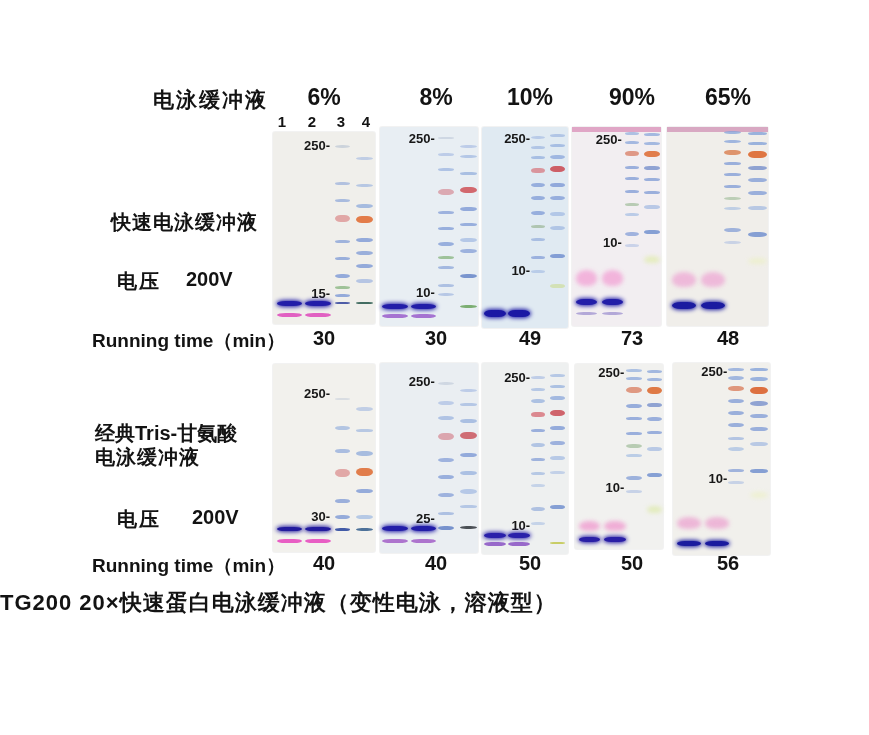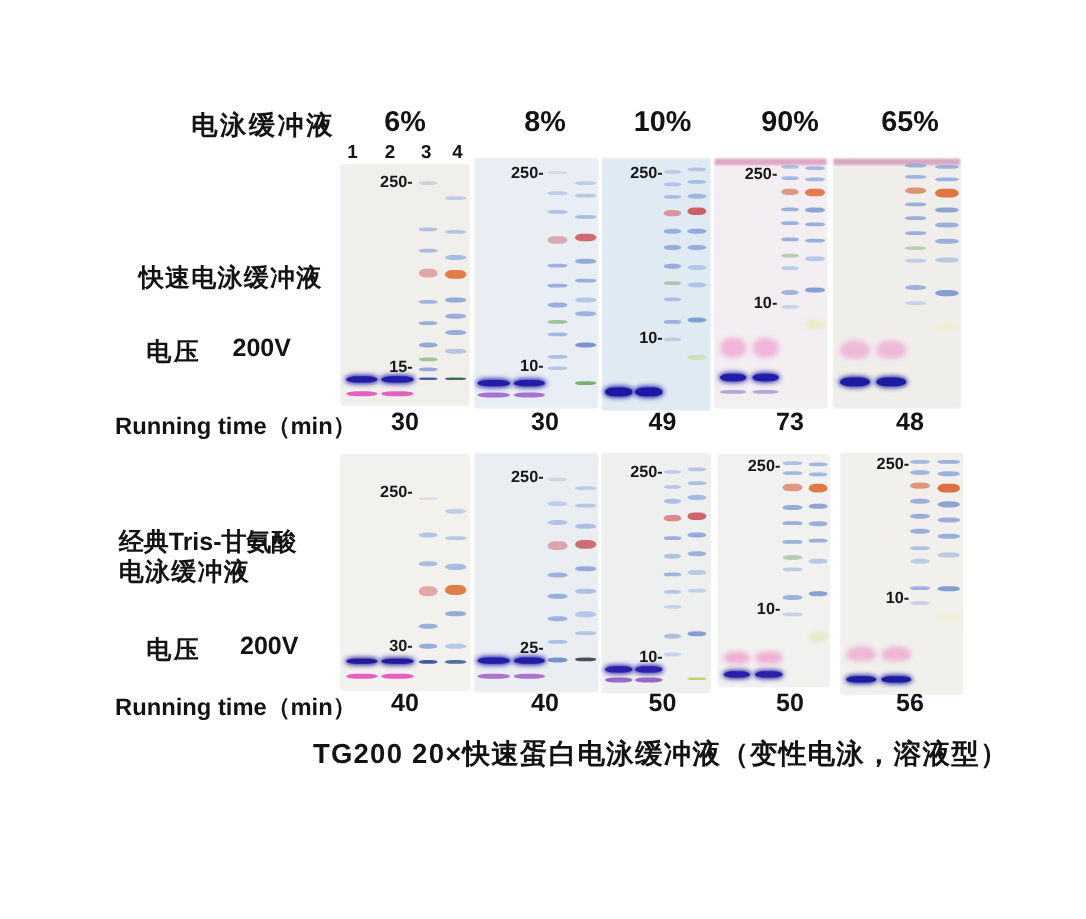--- a/index.html
+++ b/index.html
@@ -13,21 +13,21 @@
   .buf2a{left:95px;top:420px;font-size:20px;font-weight:600;}
   .buf2b{left:95px;top:444px;font-size:20px;font-weight:600;letter-spacing:1px;}
   .voltl1{left:117px;top:268px;font-size:20px;font-weight:600;letter-spacing:2px;}
   .voltv1{left:186px;top:268px;font-size:20px;font-weight:600;}
   .voltl2{left:117px;top:506px;font-size:20px;font-weight:600;letter-spacing:2px;}
   .voltv2{left:192px;top:506px;font-size:20px;font-weight:600;}
   .runlbl{font-size:19px;font-weight:700;}
   .run1{left:92px;top:328px;}
   .run2{left:92px;top:553px;}
   .title{
-    position:absolute;left:0;top:588px;width:807px;text-align:right;
+    position:absolute;left:0;top:588px;width:807px;text-align:left;
     font-size:22px;font-weight:700;letter-spacing:1px;
   }
   .pct{position:absolute;font-size:23px;font-weight:600;transform:translateX(-50%);white-space:nowrap;}
   .lanenum{position:absolute;font-size:15px;font-weight:700;transform:translateX(-50%);}
   .runv{position:absolute;font-size:20px;font-weight:600;transform:translateX(-50%);}
   .gel{position:absolute;border-radius:2px;box-shadow:0 0 0 1px rgba(0,0,0,0.05);}
   .strip{position:absolute;left:0;top:0;width:100%;filter:blur(0.7px);}
   .marker{
     position:absolute;font-size:13px;font-weight:700;color:#171717;
     transform:translateY(-50%);white-space:nowrap;

